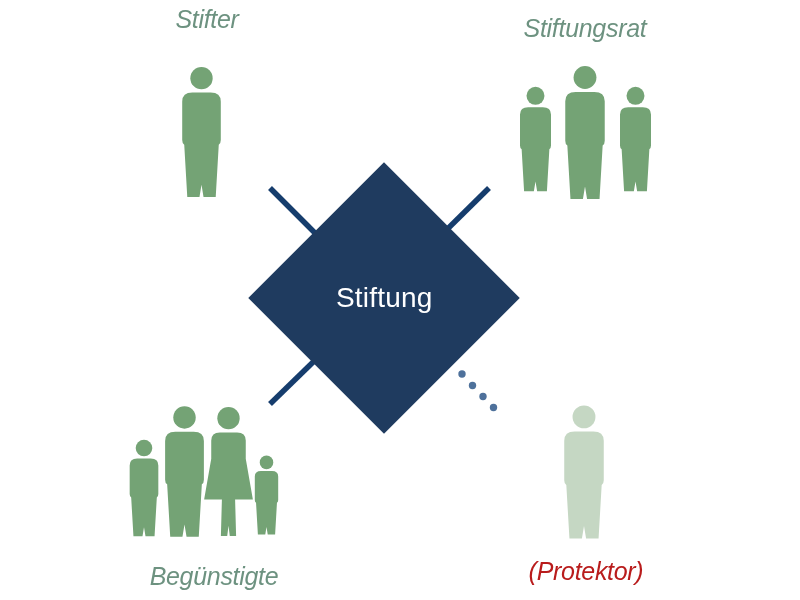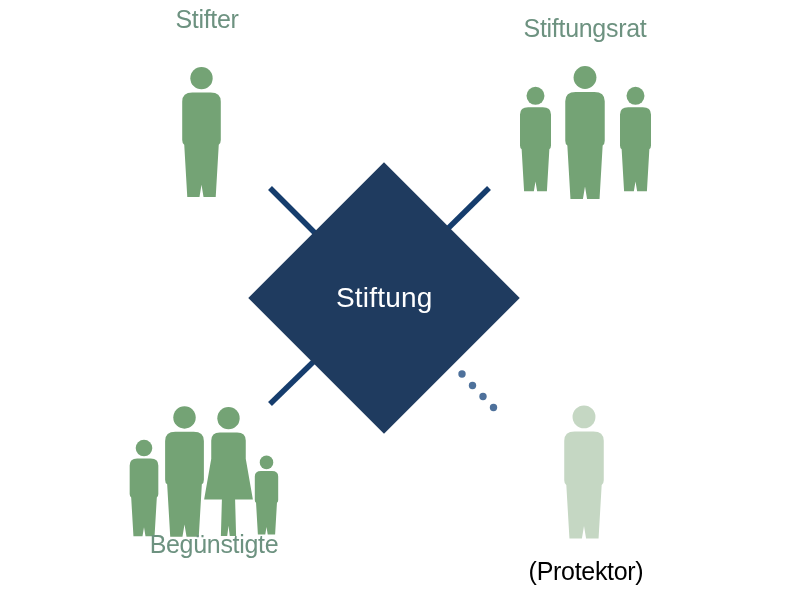--- a/index.html
+++ b/index.html
@@ -18,24 +18,24 @@
   .diamond-label{
     transform:rotate(-45deg);
     color:#ffffff;font-size:28px;font-weight:500;letter-spacing:0.2px;
     white-space:nowrap;
   }
   .figure{position:absolute;z-index:3;}
   .fill-green{fill:#74A375;}
   .fill-pale{fill:#C5D7C3;}
   .label{
     position:absolute;z-index:3;transform:translateX(-50%);
-    font-weight:500;font-size:25px;letter-spacing:-0.3px;
+    font-style:italic;font-weight:500;font-size:25px;letter-spacing:-0.3px;
     color:#6D9280;white-space:nowrap;
   }
-  .label-pale{color:#000000;}
+  .label-pale{color:#b91c1c;}
   .defs-holder{position:absolute;width:0;height:0;overflow:hidden;}
 </style>
 </head>
 <body>
 
 <svg class="defs-holder" aria-hidden="true">
   <defs>
     <symbol id="person-m" viewBox="0 0 100 260">
       <circle cx="50" cy="24" r="22"></circle>
       <path d="M32 52 H68 Q88 52 88 70 V146 Q88 153 84 155 L78 258 H54 L50 234 L46 258 H22 L16 155 Q12 153 12 146 V70 Q12 52 32 52 Z"></path>
@@ -91,21 +91,21 @@
       </svg>
     <svg class="figure fill-green" style="left:159px;top:405px;" width="51" height="133">
         <use href="#person-m"></use>
       </svg>
     <svg class="figure fill-green" style="left:203px;top:406px;" width="51" height="132">
         <use href="#person-f"></use>
       </svg>
     <svg class="figure fill-green" style="left:251px;top:455px;" width="31" height="80">
         <use href="#person-m"></use>
       </svg>
-    <div class="label" style="left:214px;top:530px;">Begünstigte</div>
+    <div class="label" style="left:214px;top:562px;">Begünstigte</div>
   </div>
 
   <div>
     <svg class="figure fill-pale" style="left:558px;top:404px;" width="52" height="136">
         <use href="#person-m"></use>
       </svg>
     <div class="label label-pale" style="left:586px;top:557px;">(Protektor)</div>
   </div>
 
 </div>

